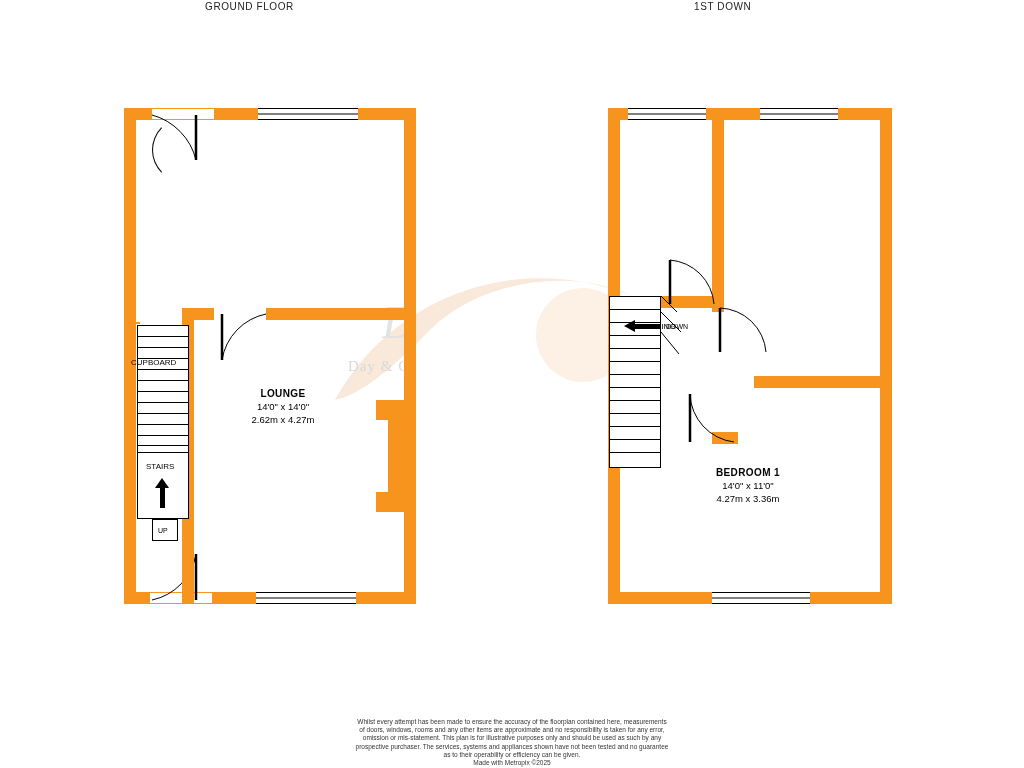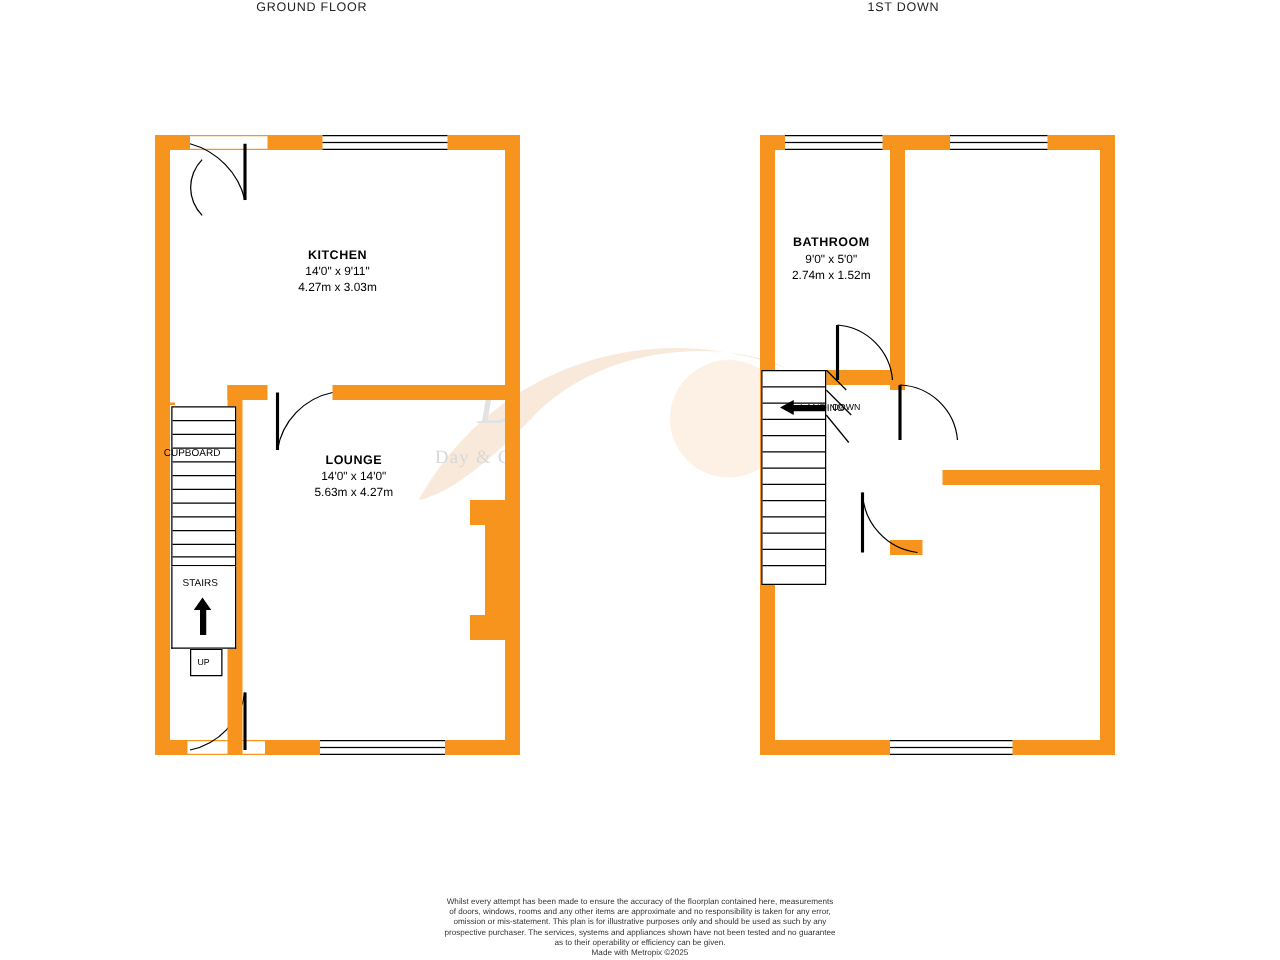--- a/index.html
+++ b/index.html
@@ -250,30 +250,25 @@
   <div class="arrow-up" style="left:155px; top:478px; width:15px; height:32px;">
     <div class="head"></div>
     <div class="shaft"></div>
   </div>
   <div class="stairs" style="left:152px; top:519px; width:26px; height:22px;"></div>
 
   <div class="small-label" style="left:131px; top:358px;text-align:center;">CUPBOARD</div>
   <div class="small-label" style="left:146px; top:462px;">STAIRS</div>
   <div class="tiny-label" style="left:158px; top:527px;">UP</div>
 
-  <div class="room" style="left:190px; top:198px; width:160px;">
-    <span class="rname">KITCHEN</span>
-    <span class="rdim">14'0"  x 9'11"</span>
-    <span class="rdim">4.27m  x 3.03m</span>
-  </div>
-
-  <div class="room" style="left:203px; top:362px; width:160px;">
+
+  <div class="room" style="left:203px; top:387px; width:160px;">
     <span class="rname">LOUNGE</span>
     <span class="rdim">14'0"  x 14'0"</span>
-    <span class="rdim">5.63m  x 4.27m</span>
+    <span class="rdim">2.62m  x 4.27m</span>
   </div>
 
   <div class="wall" style="left:608px; top:108px; width:12px; height:496px;"></div>
   <div class="wall" style="left:880px; top:108px; width:12px; height:496px;"></div>
   <div class="wall" style="left:608px; top:108px; width:284px; height:12px;"></div>
   <div class="wall" style="left:608px; top:592px; width:284px; height:12px;"></div>
 
   <div class="win" style="left:628px; top:108px; width:78px; height:12px;"></div>
   <div class="win" style="left:760px; top:108px; width:78px; height:12px;"></div>
 
@@ -324,27 +319,27 @@
     <line x1="68" y1="16" x2="68" y2="16" stroke="#000" stroke-width="1"></line>
   </svg>
 
   <div class="arrow-left" style="left:624px; top:320px; width:38px; height:14px;">
     <div class="head"></div>
     <div class="shaft"></div>
   </div>
   <div class="tiny-label" style="left:666px; top:323px;">DOWN</div>
   <div class="small-label" style="left:640px; top:322px;">LANDING</div>
 
-  <div class="room" style="left:590px; top:188px; width:150px;">
-    <span class="rname">BATHROOM</span>
-    <span class="rdim">9'0"  x 5'0"</span>
-    <span class="rdim">2.74m  x 1.52m</span>
-  </div>
-
-
+
+
+  <div class="room" style="left:673px; top:466px; width:150px;">
+    <span class="rname">BEDROOM 1</span>
+    <span class="rdim">14'0"  x 11'0"</span>
+    <span class="rdim">4.27m  x 3.36m</span>
+  </div>
 
   <div class="disclaimer">
     <div>Whilst every attempt has been made to ensure the accuracy of the floorplan contained here, measurements</div>
     <div>of doors, windows, rooms and any other items are approximate and no responsibility is taken for any error,</div>
     <div>omission or mis-statement. This plan is for illustrative purposes only and should be used as such by any</div>
     <div>prospective purchaser. The services, systems and appliances shown have not been tested and no guarantee</div>
     <div>as to their operability or efficiency can be given.</div>
     <div>Made with Metropix ©2025</div>
   </div>
 

